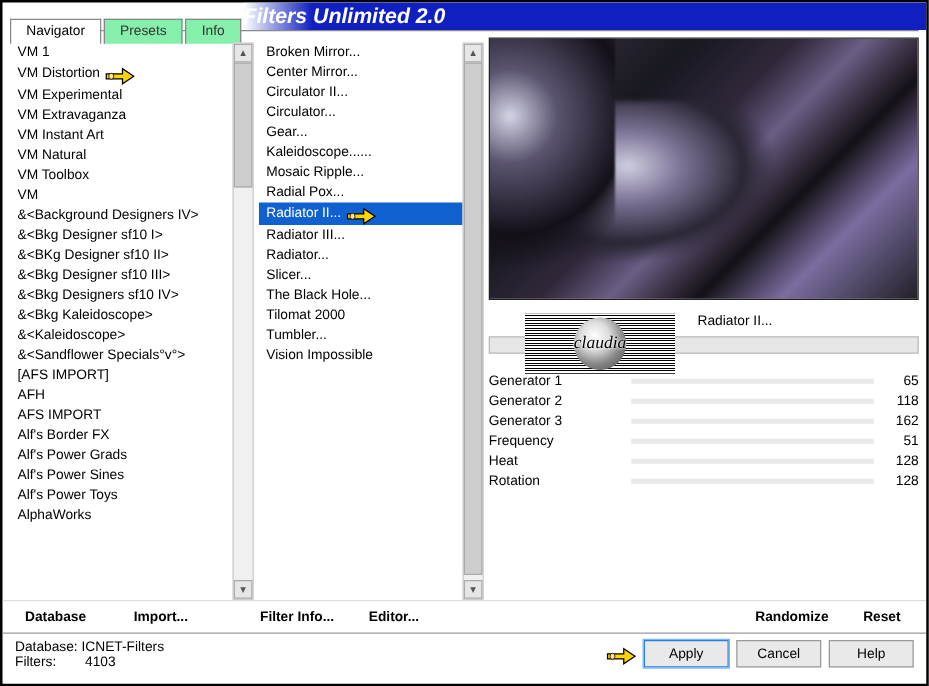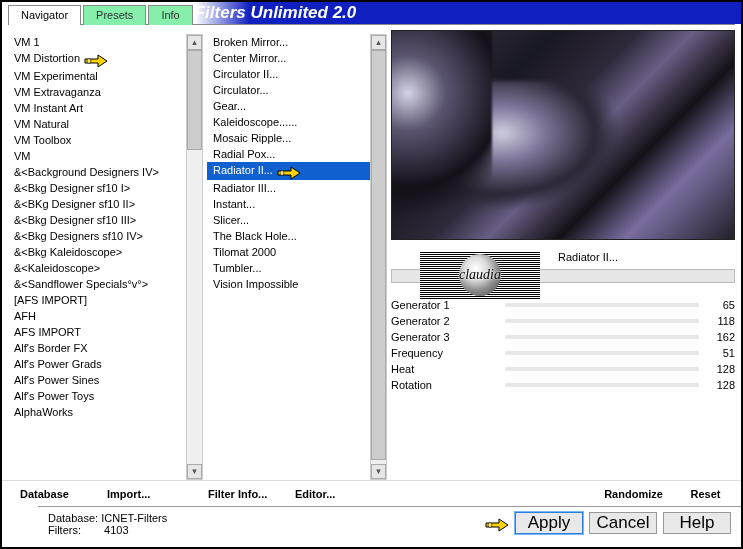--- a/index.html
+++ b/index.html
@@ -1,19 +1,19 @@
 <!DOCTYPE html>
 <html><head>
 <meta charset="utf-8">
 <style>
   * { box-sizing: border-box; font-family: "Segoe UI", Tahoma, Arial, sans-serif; }
   body { margin: 0; width: 743px; height: 549px; background: #fff; border: 2px solid #000; font-size: 11px; position: relative; }
   .header { display: flex; height: 22px; }
   .tabs { display: flex; align-items: flex-end; padding-left: 6px; }
-  .tab { border: 1px solid #888; border-bottom: none; background: #fff; padding: 3px 12px 4px 12px; margin-right: 2px; font-size: 11px; position: relative; top: 1px; }
+  .tab { border: 1px solid #888; border-bottom: none; background: #fff; padding: 3px 12px 4px 12px; margin-right: 2px; font-size: 11px; position: relative; top: 11px; }
   .tab.active { background: #fff; z-index: 2; }
   .tab.inactive { background: #86efac; color: #333; }
   .title-bar { flex: 1; background: linear-gradient(90deg, #fff 0%, #1020c0 10%, #1020c0 100%); color: #fff; font: italic bold 17px Arial; text-align: left; padding: 1px 10px 0 0; }
   .tab-underline { border-top: 1px solid #888; margin: 0 6px 0 6px; }
   .content { display: flex; height: 455px; padding: 5px 6px 0 6px; gap: 4px; }
   .col { position: relative; }
   .list { border: none; height: 443px; padding-top: 4px; }
   .col1 { width: 195px; }
   .col2 { width: 180px; }
   .col1 .list, .col2 .list { overflow: hidden; position: relative; }
@@ -38,24 +38,24 @@
   .filter-title { flex:1; text-align:center; padding-left:50px; }
   .prog-track { background:#e6e6e6; border:1px solid #bbb; height:14px; width:100%; margin-top:1px; }
   .params { margin-top:14px; }
   .param { display:flex; height:16px; align-items:center; }
   .param .pn { width:110px; }
   .param .pt { flex:1; background: #e8e8e8; height:4px; position:relative; margin:0 4px; }
   .param .pv { width:32px; text-align:right; }
   .btnrow { display:flex; height:26px; align-items:center; padding: 2px 8px 2px 12px; border-top:1px solid #ddd; gap: 2px;}
   .linkbtn { font-weight:bold; min-width:85px; text-align:left; padding:4px 6px; cursor:default; }
   .linkbtn.r { text-align:center; }
-  .status { border-top:1px solid #999; padding:5px 10px 4px 10px; font-size:11px; display:flex; align-items:flex-start;margin-left:36px; }
+  .status { border-top:1px solid #999; padding:5px 10px 4px 10px; font-size:11px; display:flex; align-items:flex-start; }
   .status .sl { width:58px; }
   .status .sv { width:150px; }
-  .std-btn { min-width:68px; height:22px; border:1px solid #999; background:#e9e9e9; font-size:17px; cursor:default; margin-left:6px; text-align:center; line-height:20px; }
+  .std-btn { min-width:68px; height:22px; border:1px solid #999; background:#e9e9e9; font-size:11px; cursor:default; margin-left:6px; text-align:center; line-height:20px; }
   .std-btn.primary { border:1px solid #2a7de1; outline:1px solid #7ab6ff; }
   .apply-wrap { display:inline-flex; align-items:center; }
 </style>
 </head>
 <body>
 
 <svg width="0" height="0" style="position:absolute">
   <defs>
     <g id="hand-pointer">
       <path d="M1 7 L14 7 L14 3 L23 9 L14 15 L14 11 L1 11 Z" fill="#ffd400" stroke="#000" stroke-width="1"></path>
@@ -120,21 +120,21 @@
         <div class="li"><span>Circulator II...</span></div>
         <div class="li"><span>Circulator...</span></div>
         <div class="li"><span>Gear...</span></div>
         <div class="li"><span>Kaleidoscope......</span></div>
         <div class="li"><span>Mosaic Ripple...</span></div>
         <div class="li"><span>Radial Pox...</span></div>
         <div class="li sel"><span>Radiator II...</span><span class="pointer"><svg width="24" height="16">
               <use href="#hand-pointer"></use>
             </svg></span></div>
         <div class="li"><span>Radiator III...</span></div>
-        <div class="li"><span>Instant...</span></div>
+        <div class="li"><span>Radiator...</span></div>
         <div class="li"><span>Slicer...</span></div>
         <div class="li"><span>The Black Hole...</span></div>
         <div class="li"><span>Tilomat 2000</span></div>
         <div class="li"><span>Tumbler...</span></div>
         <div class="li"><span>Vision Impossible</span></div>
       </div>
     <div class="scrollbar">
       <div class="sbtn">▴</div>
       <div class="thumb"></div>
       <div class="sbtn" style="position:absolute;bottom:0;left:0;right:0">▾</div>

